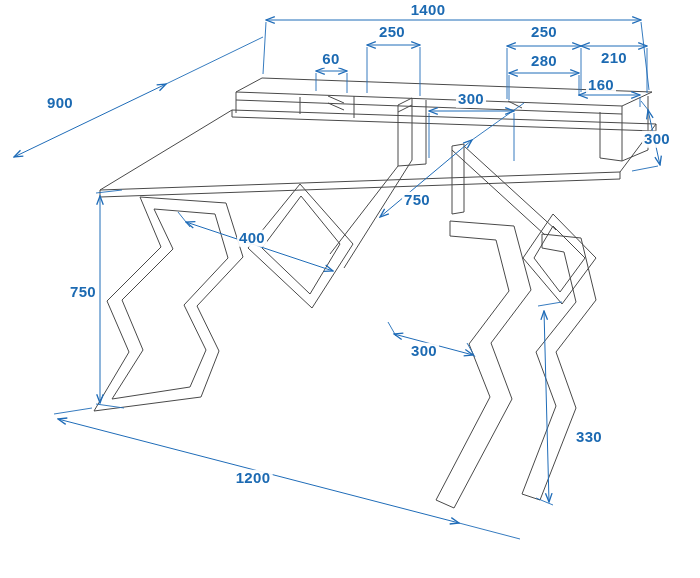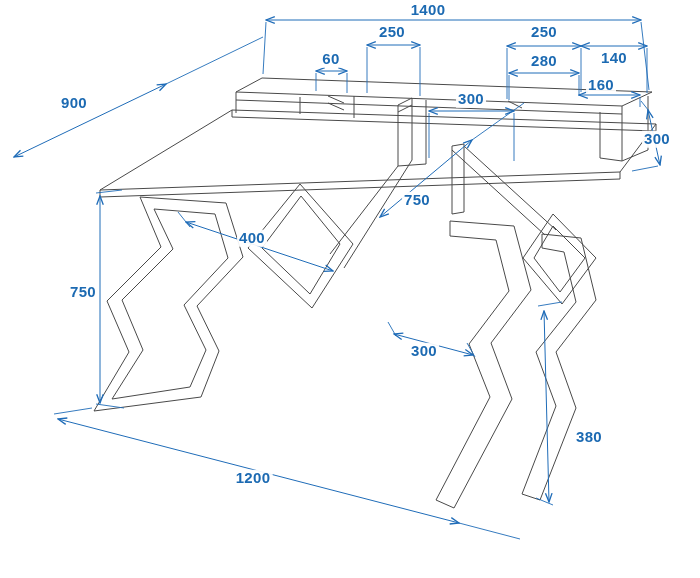--- a/index.html
+++ b/index.html
@@ -171,25 +171,25 @@
         <line x1="544" y1="311" x2="549" y2="502" marker-start="url(#arw)" marker-end="url(#arw)"></line>
         <path class="witness" d="M538,306 L562,302 M536,498 L553,505"></path>
       </g>
     </g>
   </svg>
 
   <span class="dim-label" style="left:428px;top:10px">1400</span>
   <span class="dim-label" style="left:392px;top:32px">250</span>
   <span class="dim-label" style="left:331px;top:59px">60</span>
   <span class="dim-label" style="left:544px;top:32px">250</span>
-  <span class="dim-label" style="left:614px;top:58px">140</span>
+  <span class="dim-label" style="left:614px;top:58px">210</span>
   <span class="dim-label" style="left:544px;top:61px">280</span>
   <span class="dim-label" style="left:601px;top:85px">160</span>
   <span class="dim-label" style="left:471px;top:99px">300</span>
   <span class="dim-label" style="left:657px;top:139px">300</span>
-  <span class="dim-label" style="left:74px;top:103px">900</span>
+  <span class="dim-label" style="left:60px;top:103px">900</span>
   <span class="dim-label" style="left:417px;top:200px">750</span>
   <span class="dim-label" style="left:252px;top:238px">400</span>
   <span class="dim-label" style="left:83px;top:292px">750</span>
   <span class="dim-label" style="left:424px;top:351px">300</span>
   <span class="dim-label" style="left:253px;top:478px">1200</span>
-  <span class="dim-label" style="left:589px;top:437px">380</span>
+  <span class="dim-label" style="left:589px;top:437px">330</span>
 </div>
 
 </body></html>

